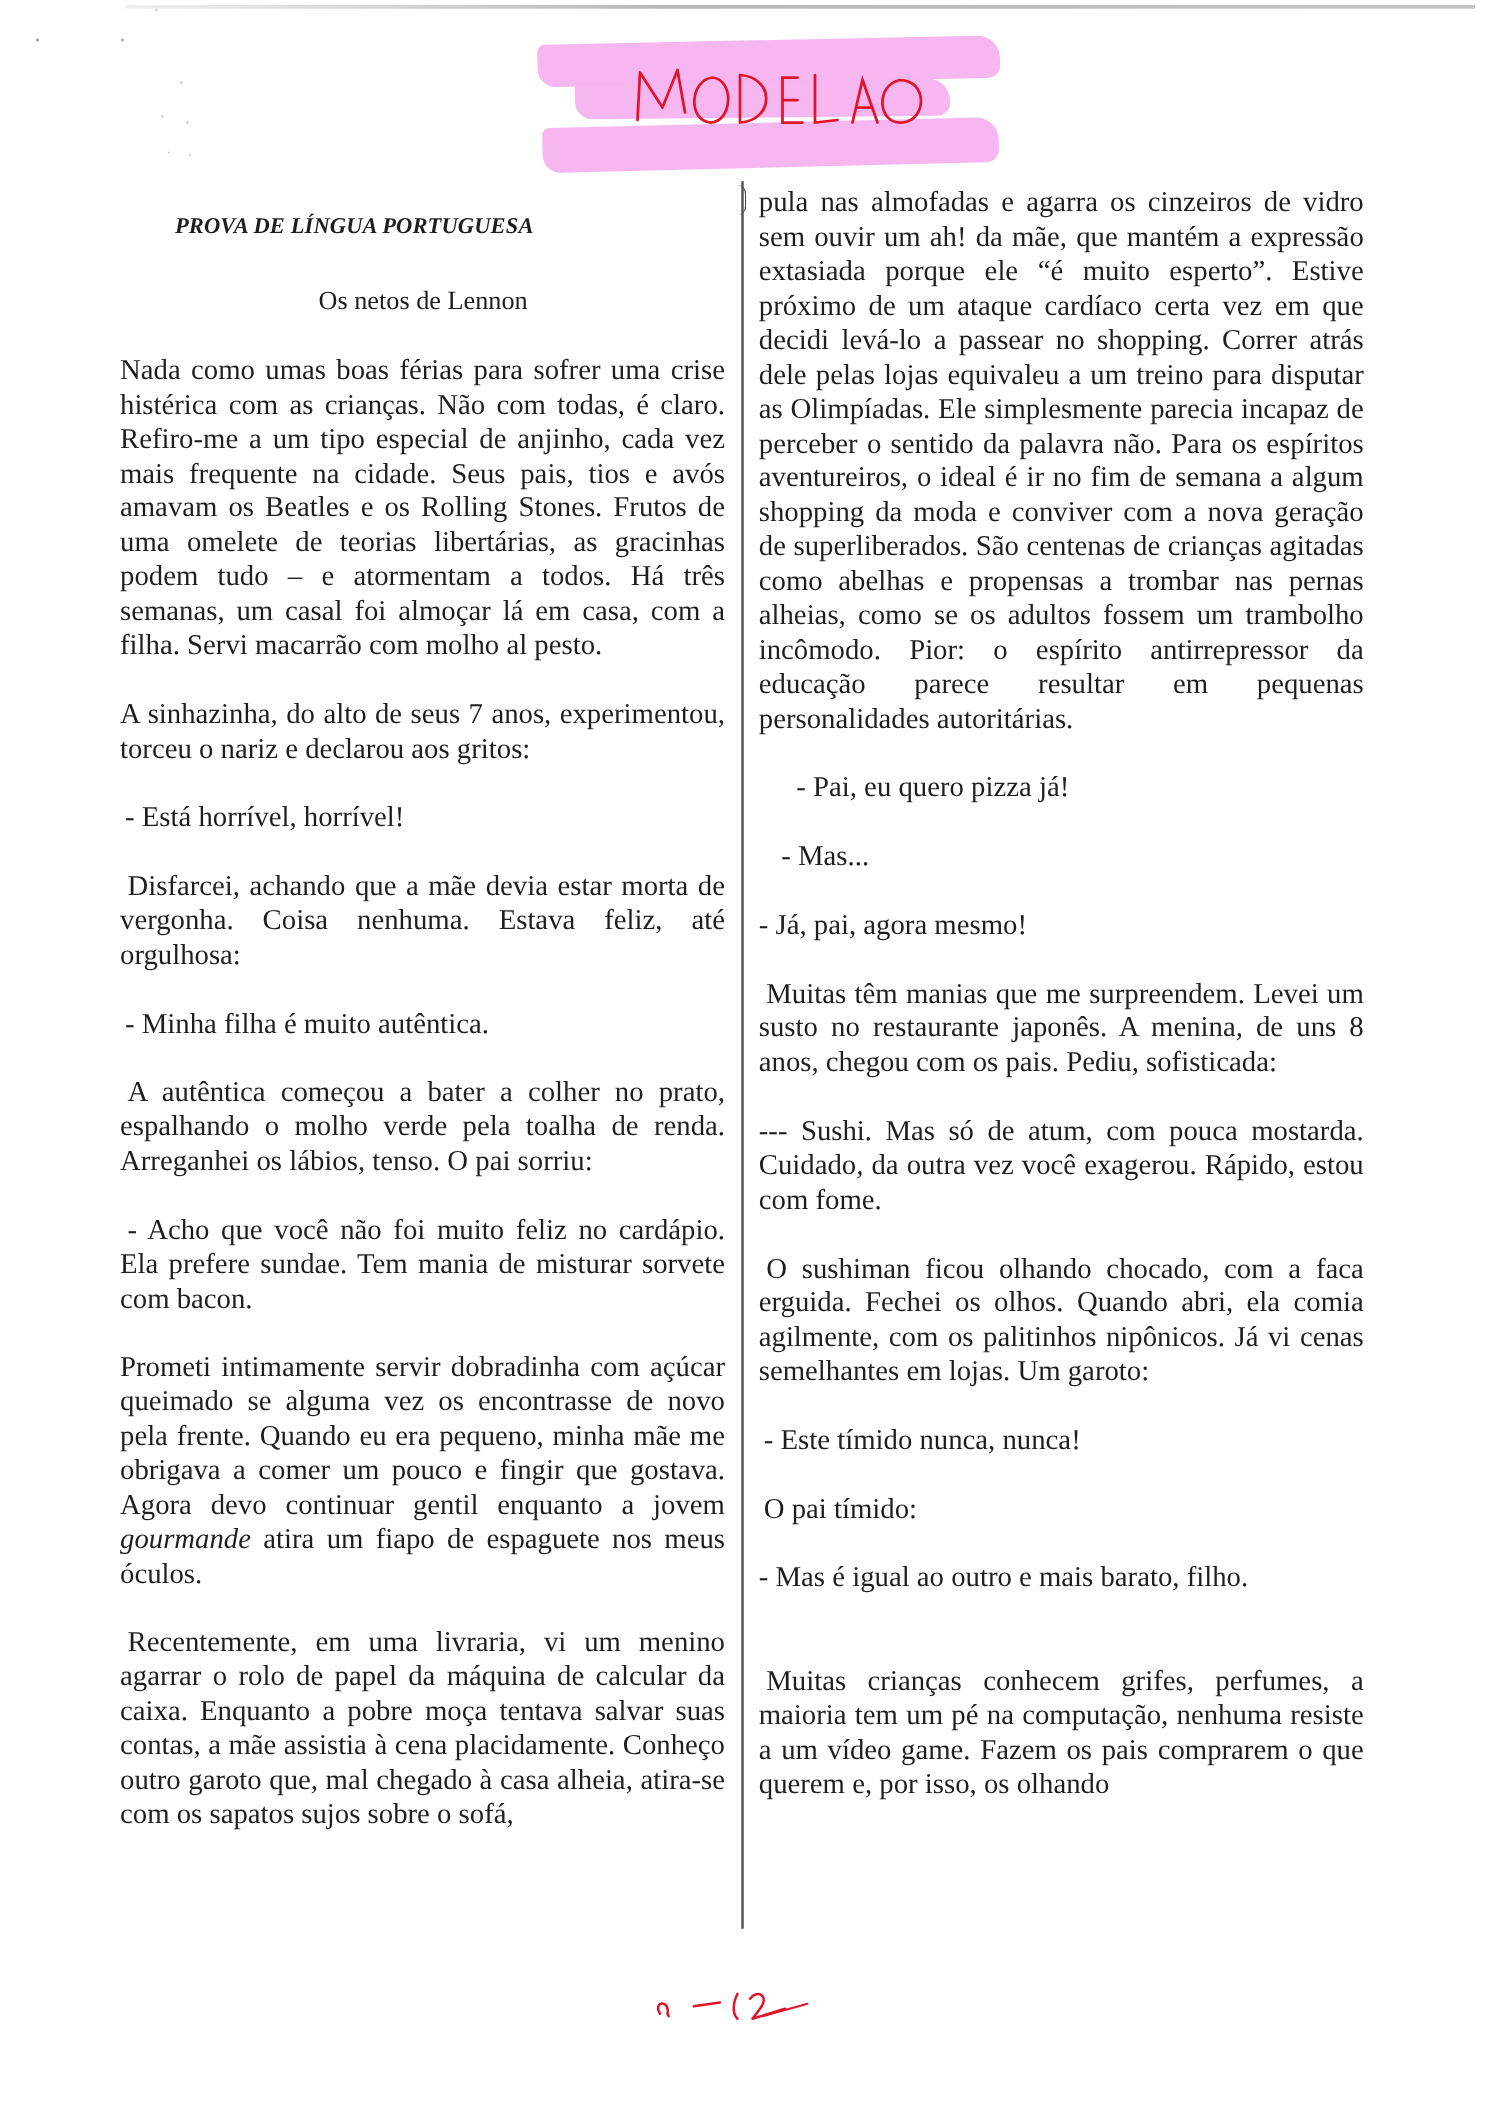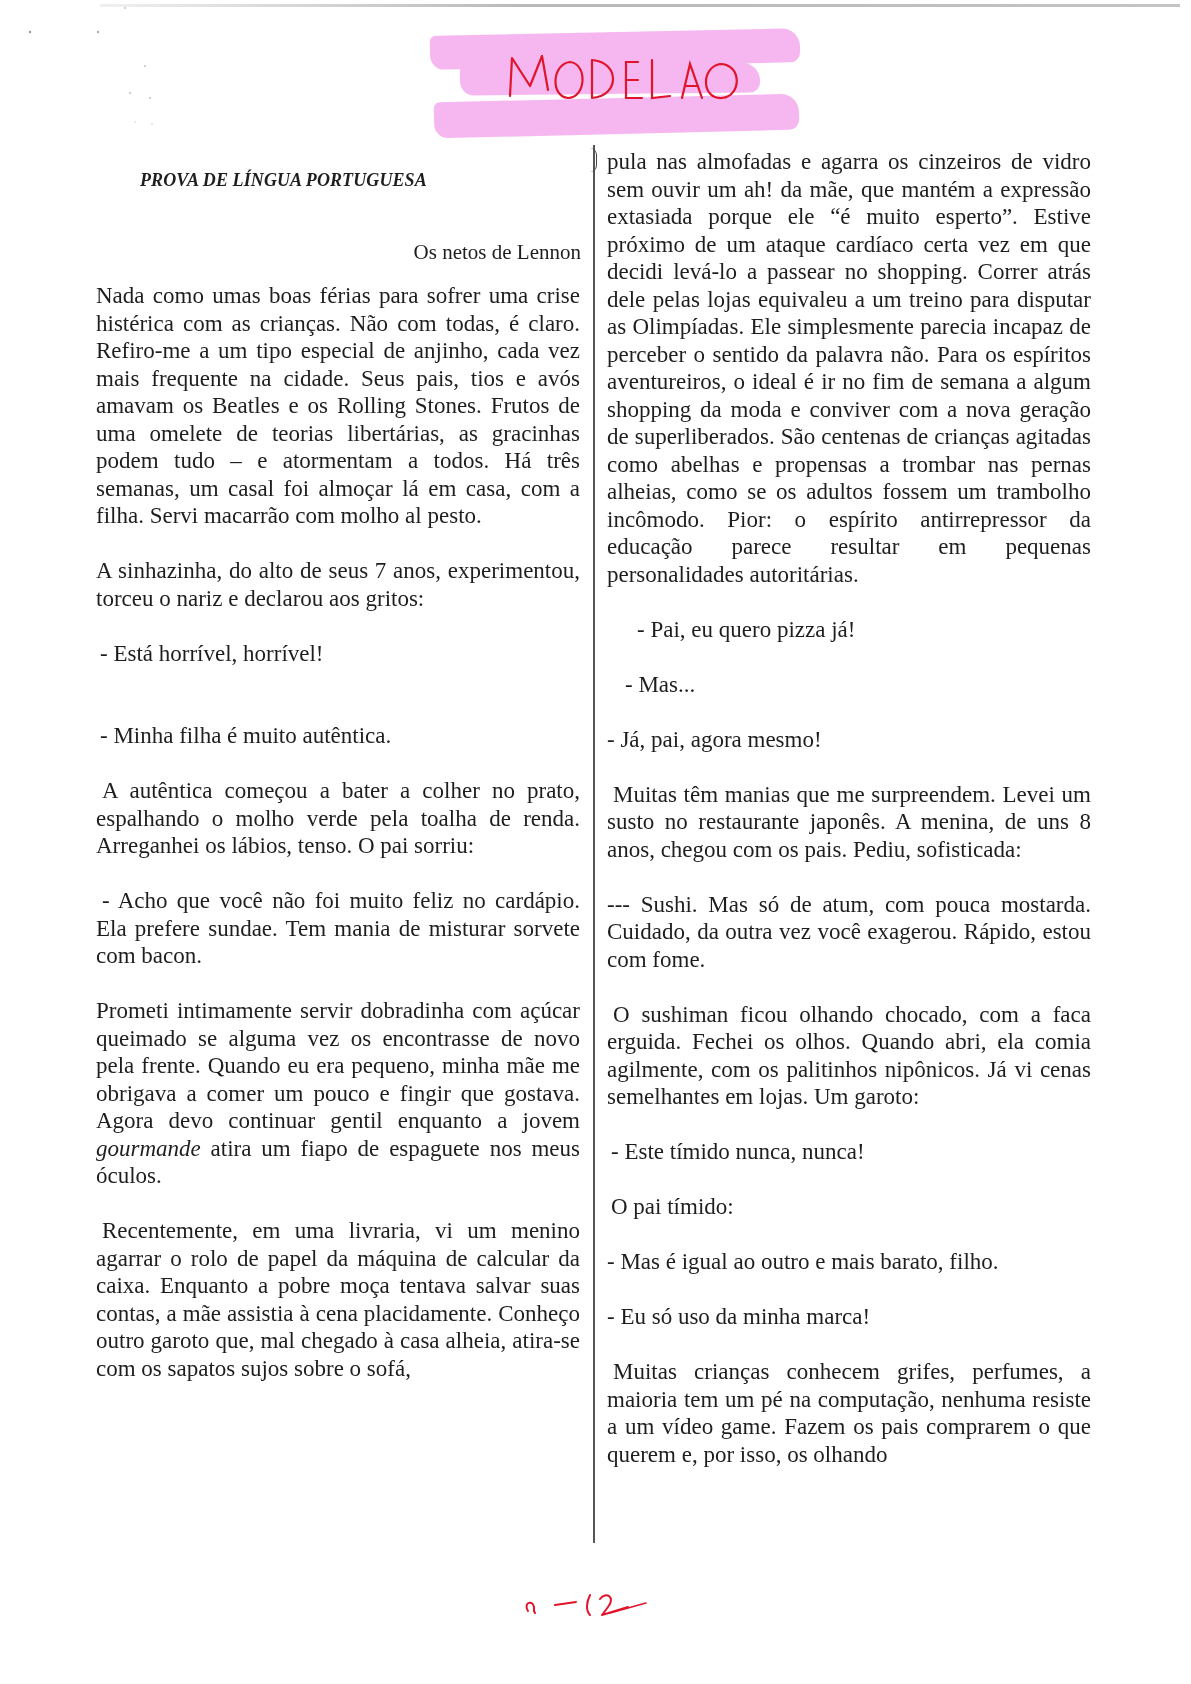--- a/index.html
+++ b/index.html
@@ -55,23 +55,23 @@
     width: 420px;
     font-size: 18px;
     font-weight: bold;
     font-style: italic;
     letter-spacing: 0.1px;
     margin: 0;
   }
   .story-title {
     position: absolute;
     left: 96px;
-    top: 240px;
+    top: 228px;
     width: 485px;
-    text-align: right;
+    text-align: center;
     font-size: 21px;
     margin: 0;
   }
   .col {
     position: absolute;
     font-size: 23px;
     line-height: 27.5px;
     text-align: justify;
     hyphens: none;
   }
@@ -152,20 +152,21 @@
 <h1 class="page-title">PROVA DE LÍNGUA PORTUGUESA</h1>
 <h2 class="story-title" style="font-weight:normal;">Os netos de Lennon</h2>
 
 <div class="col col-left">
   <p>Nada como umas boas férias para sofrer uma crise histérica com as crianças. Não com todas, é claro. Refiro-me a um tipo especial de anjinho, cada vez mais frequente na cidade. Seus pais, tios e avós amavam os Beatles e os Rolling Stones. Frutos de uma omelete de teorias libertárias, as gracinhas podem tudo – e atormentam a todos. Há três semanas, um casal foi almoçar lá em casa, com a filha. Servi macarrão com molho al pesto.</p>
   <div class="gap"></div>
   <p>A sinhazinha, do alto de seus 7 anos, experimentou, torceu o nariz e declarou aos gritos:</p>
   <div class="gap"></div>
   <p class="dialog-indent2" style="padding-left:4px">- Está horrível, horrível!</p>
   <div class="gap"></div>
+  <p class="indent">Disfarcei, achando que a mãe devia estar morta de vergonha. Coisa nenhuma. Estava feliz, até orgulhosa:</p>
   <div class="gap"></div>
   <p style="padding-left:4px">- Minha filha é muito autêntica.</p>
   <div class="gap"></div>
   <p class="indent">A autêntica começou a bater a colher no prato, espalhando o molho verde pela toalha de renda. Arreganhei os lábios, tenso. O pai sorriu:</p>
   <div class="gap"></div>
   <p class="indent">- Acho que você não foi muito feliz no cardápio. Ela prefere sundae. Tem mania de misturar sorvete com bacon.</p>
   <div class="gap"></div>
   <p><span>Prometi intimamente servir dobradinha com açúcar queimado se alguma vez os encontrasse de novo pela frente. Quando eu era pequeno, minha mãe me obrigava a comer um pouco e fingir que gostava. Agora devo continuar gentil enquanto a jovem </span><em>gourmande</em><span> atira um fiapo de espaguete nos meus óculos.</span></p>
   <div class="gap"></div>
   <p class="indent">Recentemente, em uma livraria, vi um menino agarrar o rolo de papel da máquina de calcular da caixa. Enquanto a pobre moça tentava salvar suas contas, a mãe assistia à cena placidamente. Conheço outro garoto que, mal chegado à casa alheia, atira-se com os sapatos sujos sobre o sofá,</p>
@@ -188,21 +189,20 @@
   <p>--- Sushi. Mas só de atum, com pouca mostarda. Cuidado, da outra vez você exagerou. Rápido, estou com fome.</p>
   <div class="gap"></div>
   <p class="indent">O sushiman ficou olhando chocado, com a faca erguida. Fechei os olhos. Quando abri, ela comia agilmente, com os palitinhos nipônicos. Já vi cenas semelhantes em lojas. Um garoto:</p>
   <div class="gap"></div>
   <p style="padding-left:4px">- Este tímido nunca, nunca!</p>
   <div class="gap"></div>
   <p style="padding-left:4px">O pai tímido:</p>
   <div class="gap"></div>
   <p>- Mas é igual ao outro e mais barato, filho.</p>
   <div class="gap"></div>
-  <p>- Eu só uso da minha marca!</p>
   <div class="gap"></div>
   <p class="indent">Muitas crianças conhecem grifes, perfumes, a maioria tem um pé na computação, nenhuma resiste a um vídeo game. Fazem os pais comprarem o que querem e, por isso, os olhando</p>
 </div>
 
 <div class="page-number">
   <svg width="200" height="40" viewBox="0 0 200 40">
     <path d="M18 26 C12 16 26 14 24 26 L25 28" fill="none" stroke="#e0152b" stroke-width="2" stroke-linecap="round"></path>
     <path d="M45 20 L66 17" fill="none" stroke="#e0152b" stroke-width="2" stroke-linecap="round"></path>
     <path d="M80 10 C76 18 76 26 80 30" fill="none" stroke="#e0152b" stroke-width="2" stroke-linecap="round"></path>
     <path d="M90 14 C96 6 106 12 98 22 L92 30 L118 22" fill="none" stroke="#e0152b" stroke-width="2" stroke-linecap="round" stroke-linejoin="round"></path>

